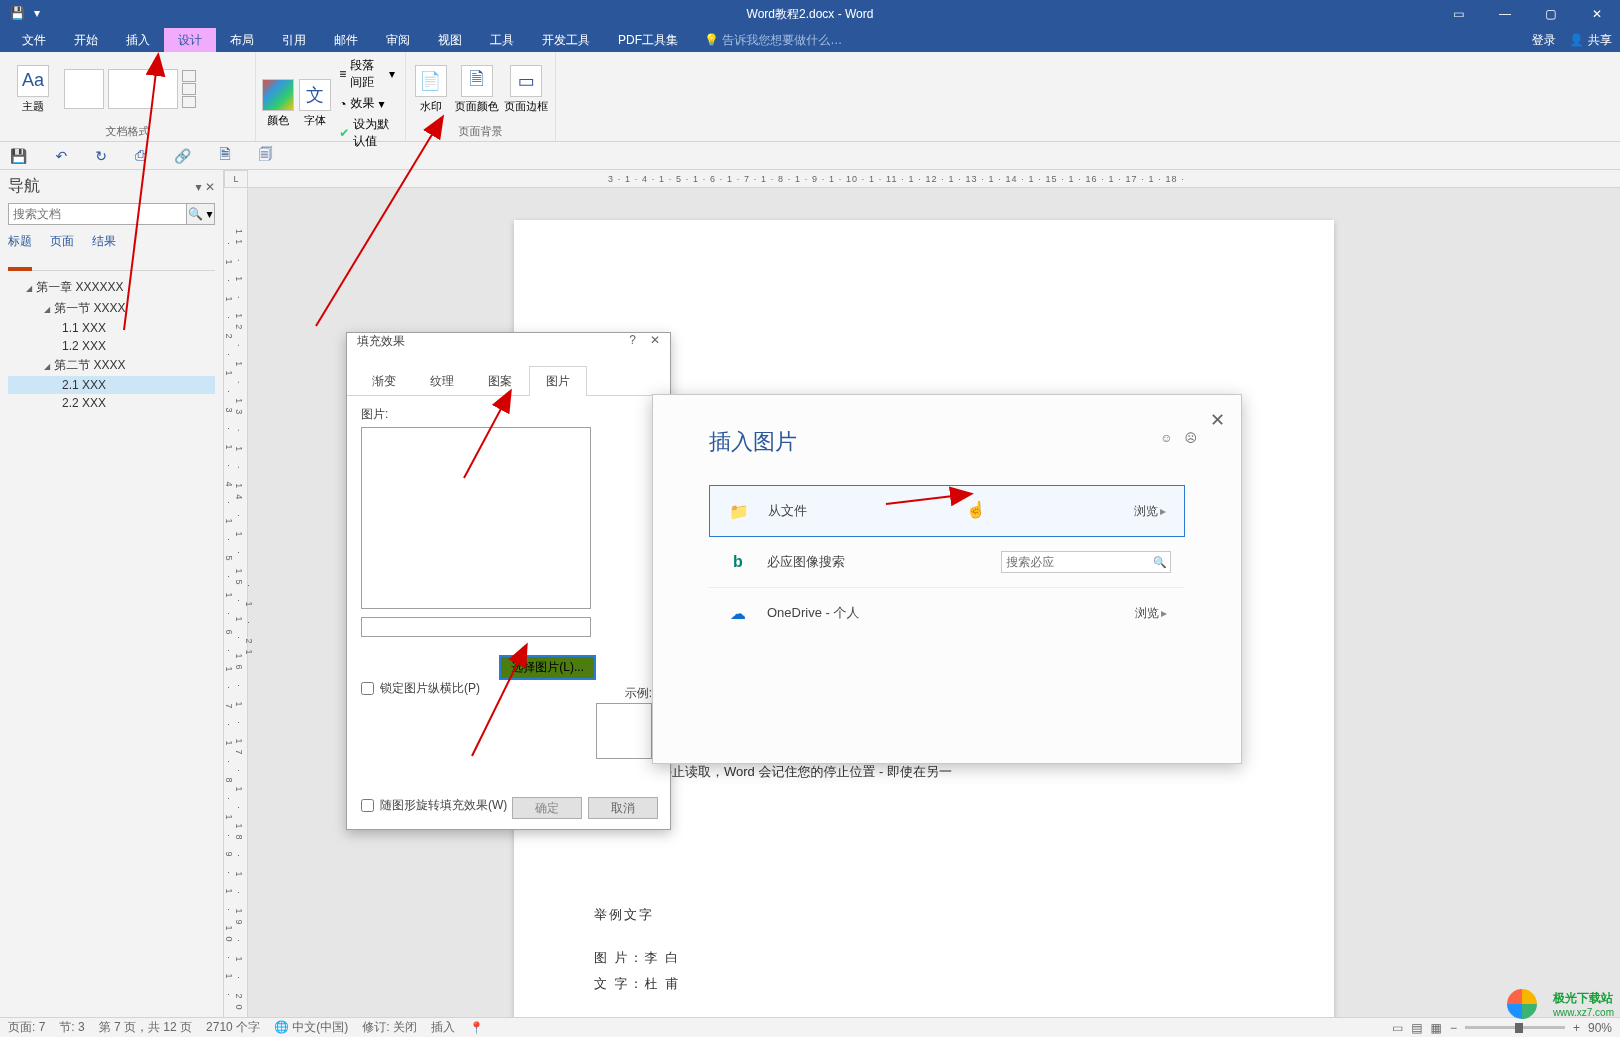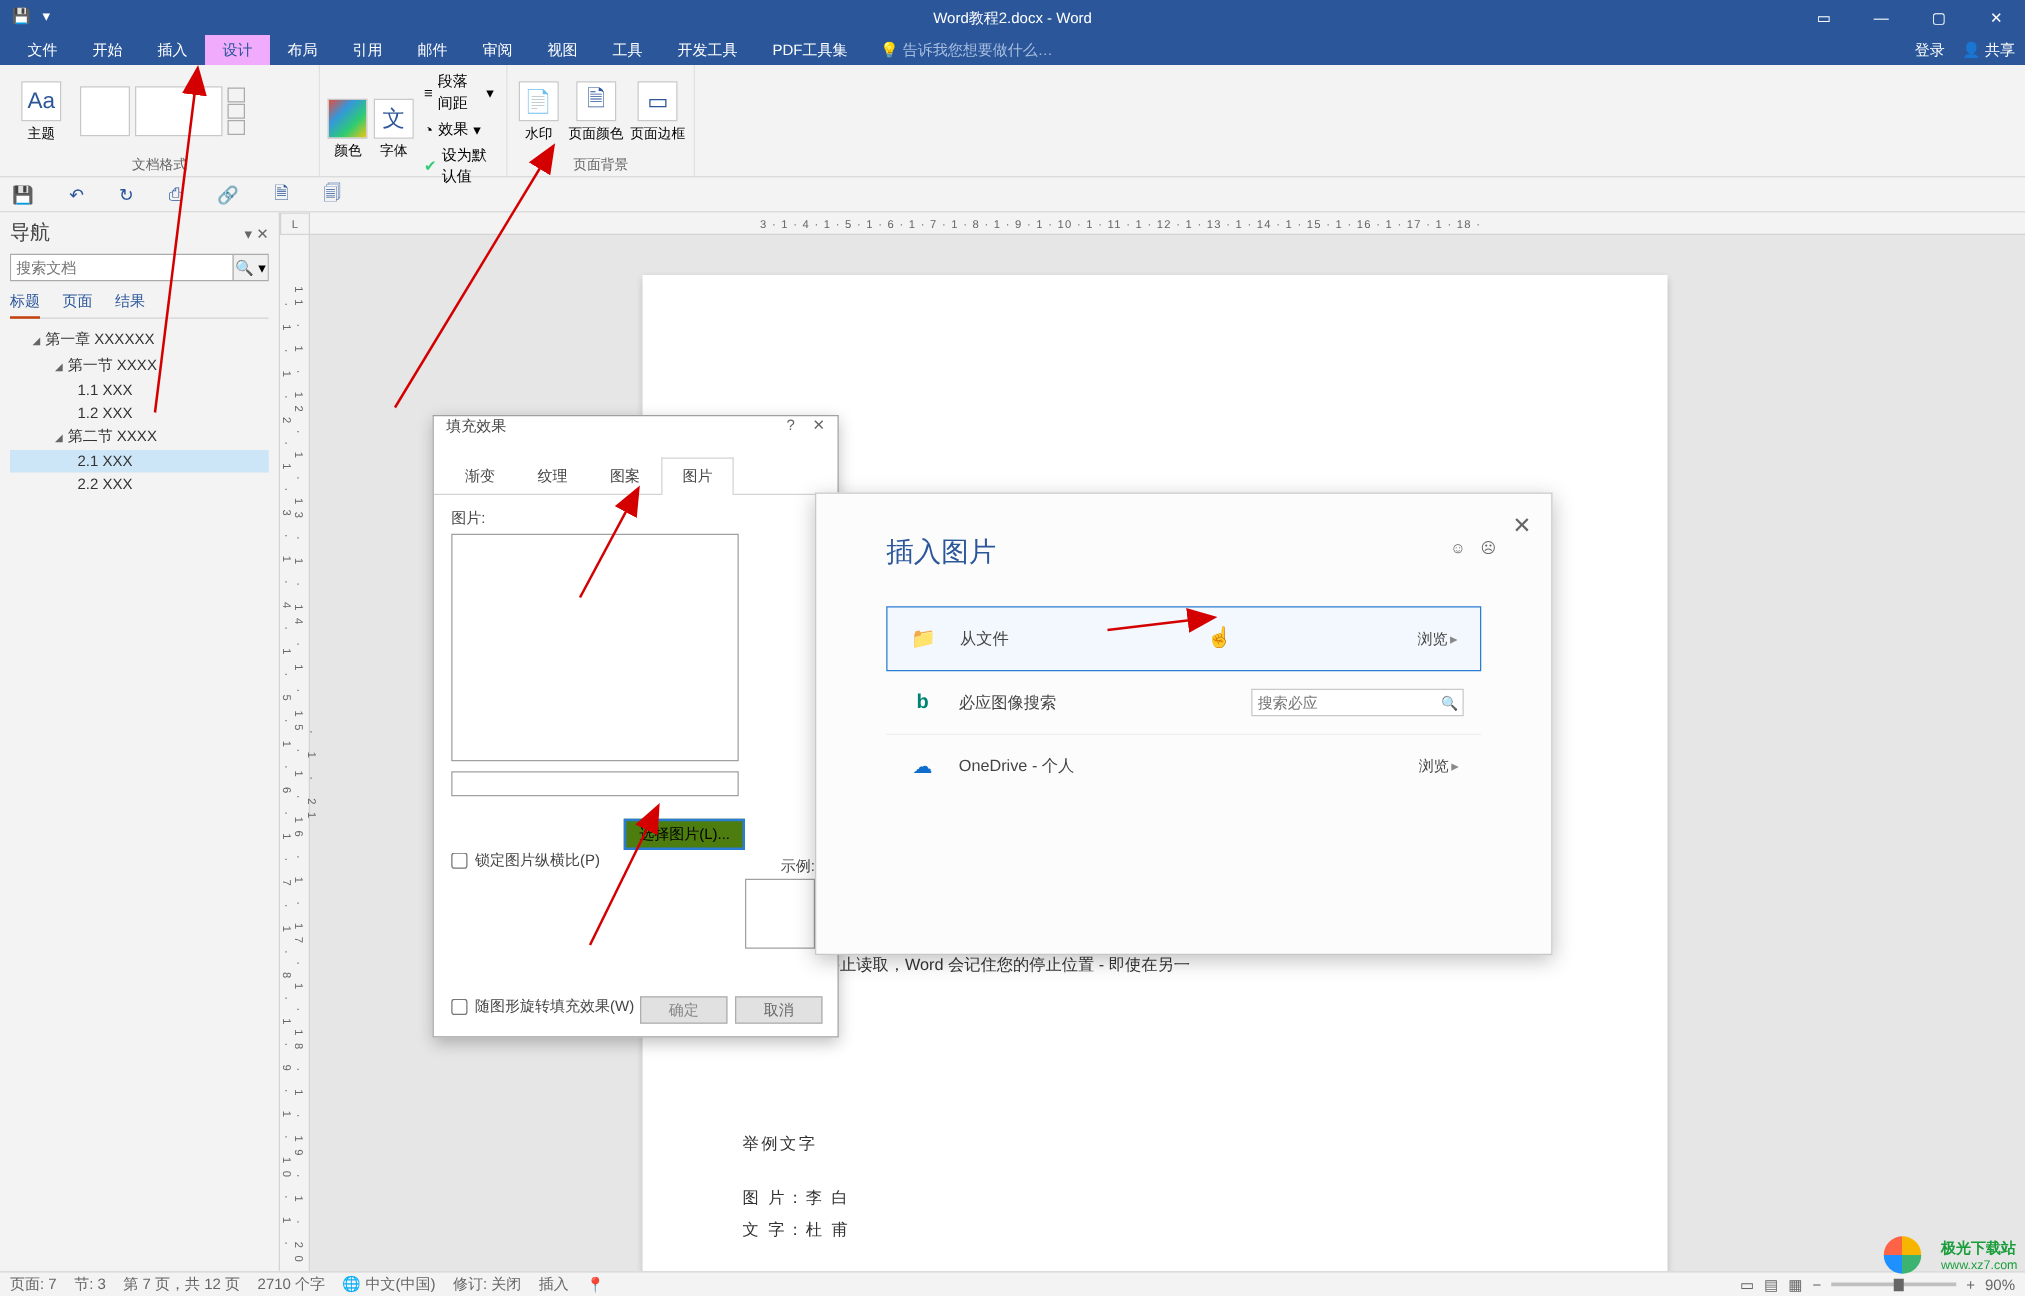--- a/index.html
+++ b/index.html
@@ -34,21 +34,21 @@
 
 .main{display:flex;height:calc(100% - 28px - 24px - 90px - 28px - 20px);background:#e6e6e6;position:relative}
 .nav-pane{width:224px;background:#f3f3f3;border-right:1px solid #d4d4d4;padding:6px 8px;display:flex;flex-direction:column}
 .nav-title{display:flex;justify-content:space-between;align-items:center;margin-bottom:6px}
 .nav-title h3{font-size:16px;font-weight:normal;color:#444}
 .nav-title .ctrls{color:#666}
 .nav-search{display:flex;border:1px solid #ababab;height:22px;margin-bottom:8px}
 .nav-search input{flex:1;border:none;padding:0 4px;font-size:12px;outline:none;background:#fff}
 .nav-search .sbtn{width:28px;display:flex;align-items:center;justify-content:center;border-left:1px solid #ababab;background:#f0f0f0}
 .nav-tabs{display:flex;gap:18px;font-size:12px;color:#2b579a;border-bottom:1px solid #d4d4d4;padding-bottom:4px;margin-bottom:6px}
-.nav-tabs .nt.active{border-bottom:2px solid #c2410c;margin-bottom:-5px;padding-bottom:3px}
+.nav-tabs .nt.active{border-bottom:4px solid #c2410c;margin-bottom:-5px;padding-bottom:17px}
 .tree{font-size:12px;color:#333}
 .tree .node{padding:2px 0 2px 14px;white-space:nowrap}
 .tree .l1{padding-left:18px}
 .tree .l2{padding-left:36px}
 .tree .l3{padding-left:54px}
 .tree .sel{background:#cde6f7}
 .tree .caret::before{content:"◢";font-size:8px;color:#666;margin-right:4px;display:inline-block}
 .doc-area{flex:1;background:#e6e6e6;position:relative;overflow:hidden}
 .ruler-corner{position:absolute;left:0;top:0;width:24px;height:18px;background:#f3f3f3;border:1px solid #d4d4d4;display:flex;align-items:center;justify-content:center;font-size:9px;color:#666}
 .hruler{position:absolute;left:24px;top:0;right:0;height:18px;background:#f3f3f3;border-bottom:1px solid #d4d4d4;font-size:9px;color:#666;display:flex;align-items:center;overflow:hidden;padding-left:360px;letter-spacing:1px}

